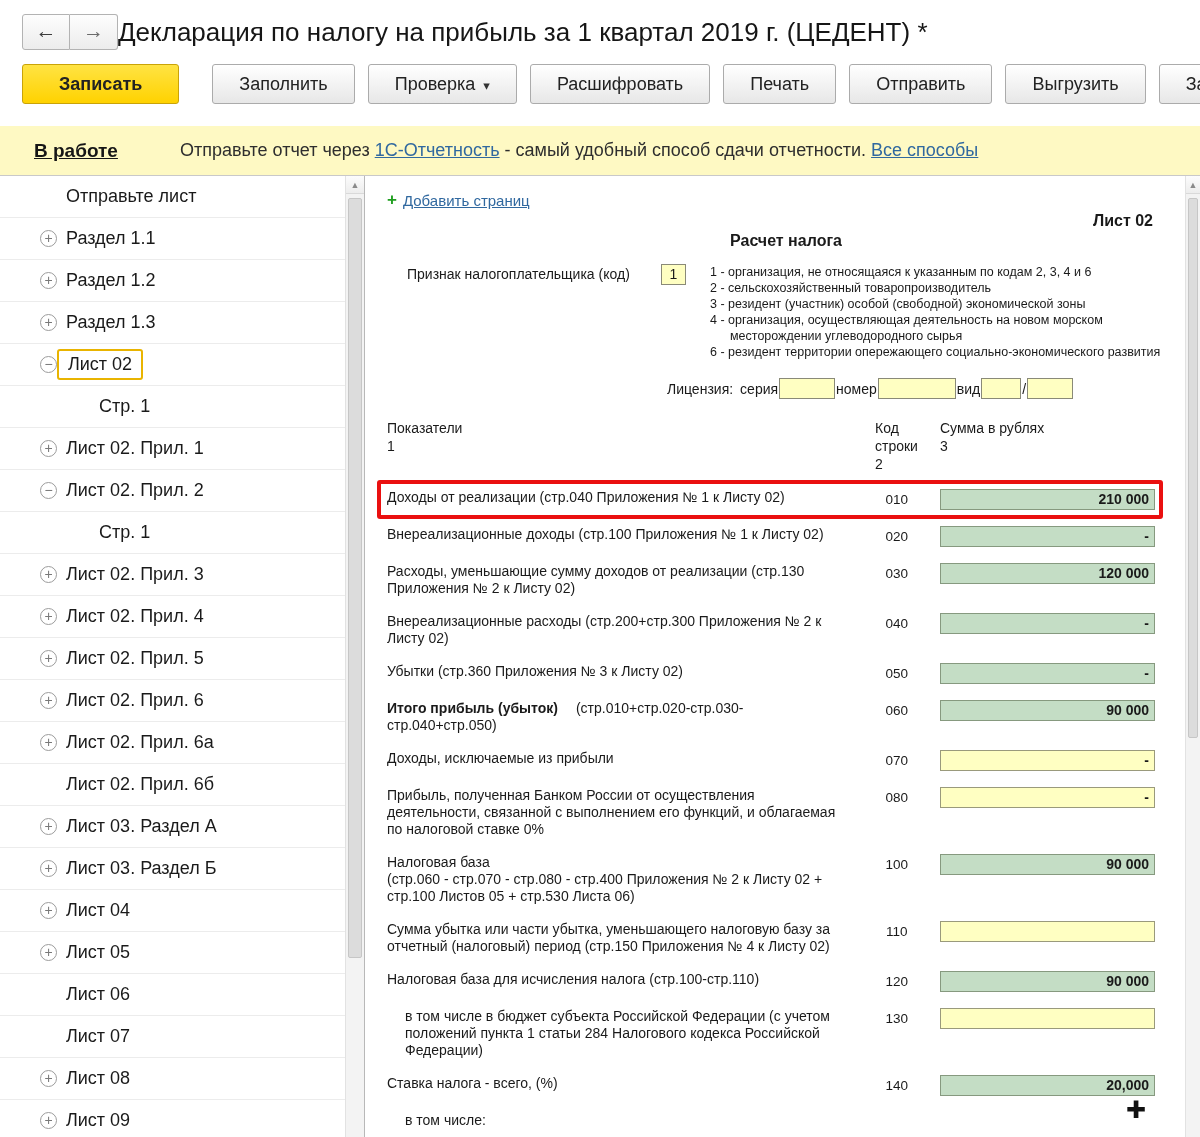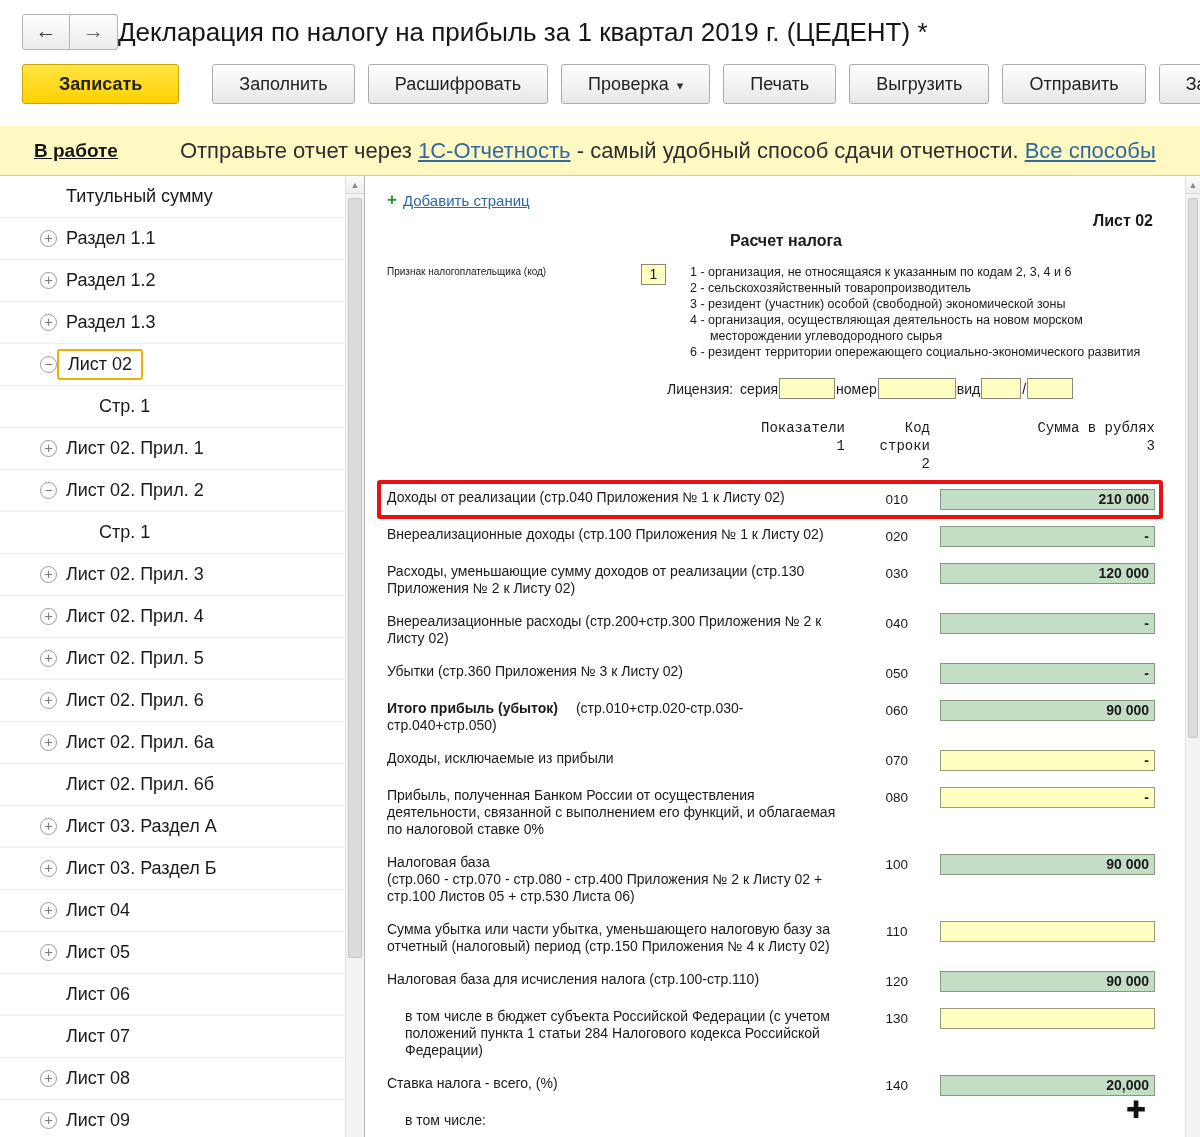--- a/index.html
+++ b/index.html
@@ -32,21 +32,21 @@
   .btn.save {
     background:linear-gradient(#ffe343,#ffd200); border-color:#c9a308; font-weight:700; margin-right:20px;
     padding:0 36px;
   }
   .btn .caret { font-size:13px; margin-left:8px; color:#333; }
   .btn.cut { min-width:170px; text-align:left; }
 
   
   .statusbar { height:50px; background:#fef9c3; border-bottom:1px solid #c9c9c9; display:flex; align-items:center; padding-left:34px; }
   .state-link { font-size:19px; font-weight:700; color:#161616; text-decoration:underline; margin-right:62px; cursor:pointer; }
-  .hint { font-size:22px; color:#2e2e2e; }
+  .hint { font-size:18px; color:#2e2e2e; }
   .hint a { color:#30689f; text-decoration:underline; cursor:pointer; }
 
   
   .body { display:flex; height:961px; }
 
   
   .sidebar { width:345px; overflow:hidden; flex:0 0 auto; }
   .nav-item {
     height:42px; display:flex; align-items:center; padding-left:40px;
     border-bottom:1px solid #ececec; font-size:18px; cursor:pointer; white-space:nowrap;
@@ -76,35 +76,35 @@
 
   
   .main { flex:1 1 auto; border-left:1px solid #b8b8b8; padding:14px 0 0 22px; overflow:hidden; position:relative; }
   .add-page { font-size:15px; display:flex; align-items:center; gap:6px; }
   .add-page .plus { color:#1f9e1f; font-weight:700; font-size:17px; }
   .add-page a { color:#30689f; text-decoration:underline; cursor:pointer; }
   .sheet-label { text-align:right; font-size:16px; font-weight:700; padding-right:32px; margin-top:2px; }
   .section-title { text-align:center; font-size:16px; font-weight:700; margin-top:2px; }
 
   .taxpayer { display:flex; margin-top:14px; }
-  .tp-label { width:250px; font-size:10px; padding-top:2px; }
+  .tp-label { width:250px; font-size:14px; padding-top:2px;margin-left:20px; }
   .tp-box {
     width:25px; height:21px; margin:0 24px 0 4px; flex:0 0 auto;
     background:#ffffc2; border:1px solid #8a8a78; text-align:center; font-size:14px; line-height:19px;
   }
   .tp-legend { width:472px; font-size:12.5px; line-height:16px; }
   .tp-legend div { padding-left:20px; text-indent:-20px; }
 
   .license { display:flex; align-items:center; gap:1px; margin:18px 0 0 280px; font-size:14px; }
   .lic-label { margin-right:6px; }
   .lic-input { height:21px; background:#ffffc2; border:1px solid #8a8a78; display:inline-block; cursor:text; }
   .w56{width:56px} .w78{width:78px} .w40{width:40px} .w46{width:46px}
 
   .thead { display:flex; margin-top:20px; margin-bottom:16px; font-size:14px; line-height:18px; }
-  .h-col { text-align:right;font-family:Liberation Mono, monospace; }
+  .h-col { text-align:left; }
   .w-label{ width:458px; } .w-code{ width:55px; margin-left:30px; } .w-sum{ width:215px; margin-left:10px; }
 
   .trow { display:flex; align-items:flex-start; margin-bottom:16px; position:relative; width:768px; }
   .tlabel { width:458px; font-size:14px; line-height:17px; white-space:pre-line; }
   .tlabel b { margin-right:18px; }
   .trow.indent .tlabel { padding-left:18px; }
   .tcode { width:55px; margin-left:30px; text-align:center; font-size:13.5px; padding-top:3px; }
   .tfield {
     width:215px; margin-left:16px; height:21px; flex:0 0 auto;
     border:1px solid #83917f; font-size:14px; font-weight:600; line-height:19px;
@@ -133,41 +133,41 @@
     <div class="nav-group">
       <div class="nav-btn back">←</div>
       <div class="nav-btn fwd">→</div>
     </div>
     <div class="page-title">Декларация по налогу на прибыль за 1 квартал 2019 г. (ЦЕДЕНТ) *</div>
   </div>
 
   <div class="toolbar">
     <button class="btn save">Записать</button>
     <button class="btn">Заполнить</button>
+    <button class="btn"><span>Проверка</span><span class="caret">▾</span></button>
     <button class="btn">Расшифровать</button>
-    <button class="btn"><span>Проверка</span><span class="caret">▾</span></button>
     <button class="btn">Печать</button>
+    <button class="btn">Отправить</button>
     <button class="btn">Выгрузить</button>
-    <button class="btn">Отправить</button>
     <button class="btn cut">Зап</button>
   </div>
 
   <div class="statusbar">
     <span class="state-link">В работе</span>
     <span class="hint">
       <span>Отправьте отчет через </span><a>1С-Отчетность</a><span> - самый удобный способ сдачи отчетности. </span><a>Все способы</a>
     </span>
   </div>
 
   <div class="body">
 
     <div class="sidebar">
         <div class="nav-item">
           <span class="exp none"></span>
-          <span class="nav-label">Титульный сумму</span>
+          <span class="nav-label">Отправьте лист</span>
         </div>
         <div class="nav-item">
           <span class="exp plus">+</span>
           <span class="nav-label">Раздел 1.1</span>
         </div>
         <div class="nav-item">
           <span class="exp plus">+</span>
           <span class="nav-label">Раздел 1.2</span>
         </div>
         <div class="nav-item">

